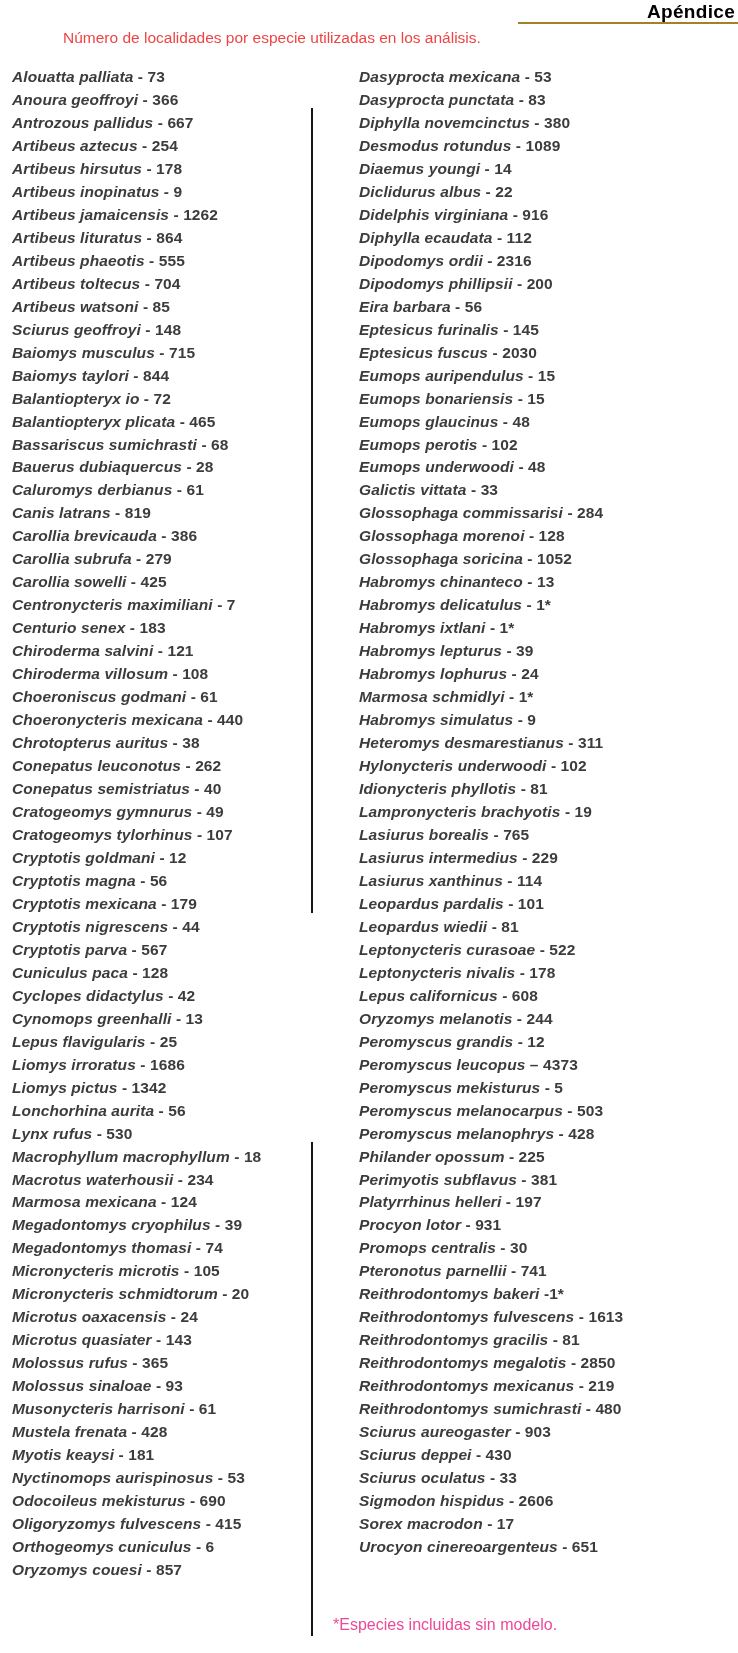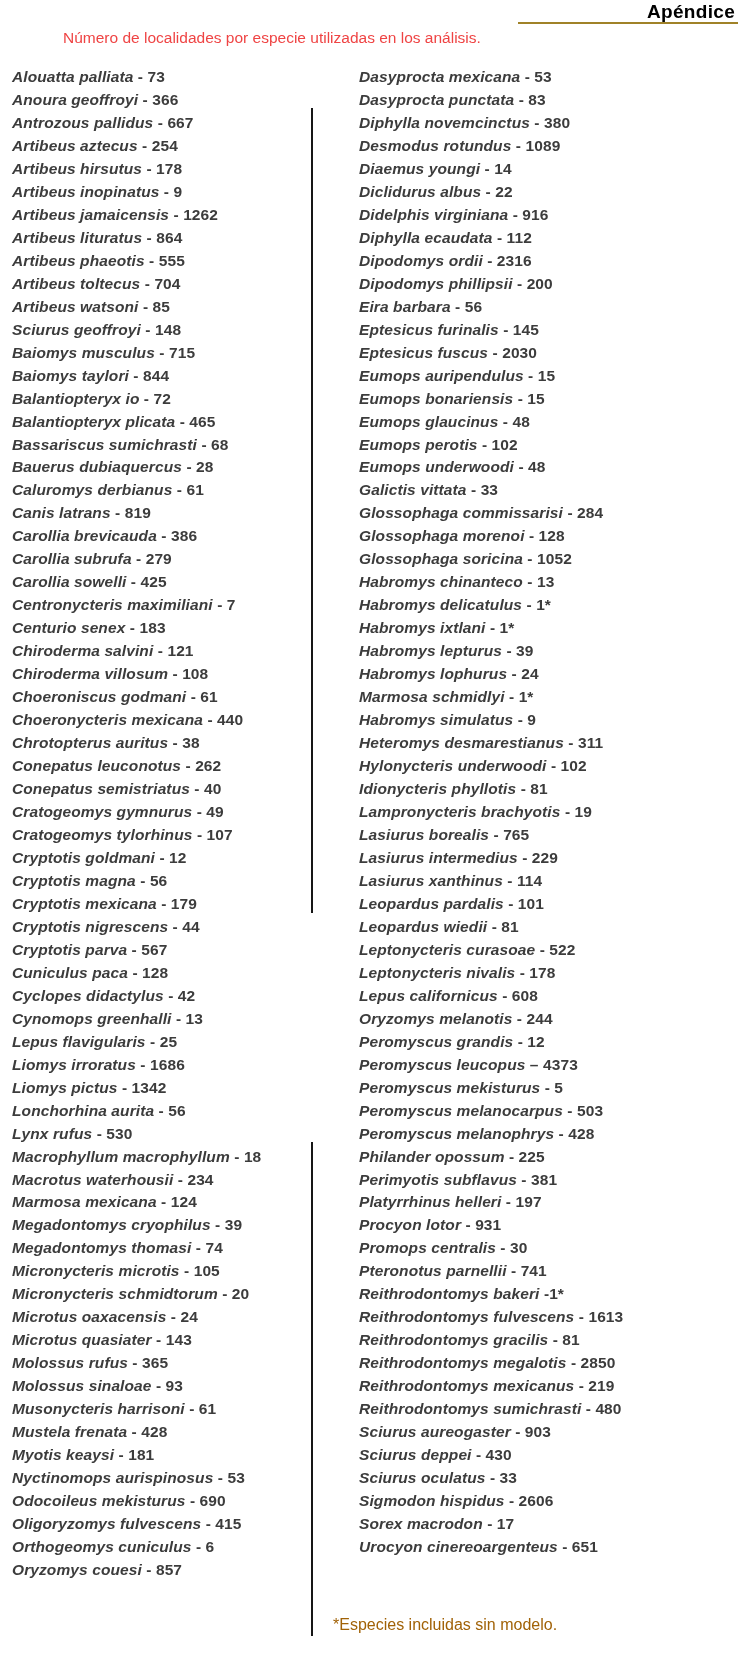--- a/index.html
+++ b/index.html
@@ -69,21 +69,21 @@
   }
   .entry .sp { font-style: italic; }
   .entry .ct { font-style: normal; }
 
   
   .footnote {
     position: absolute;
     top: 1616px;
     left: 333px;
     font-size: 16px;
-    color: #a16207;
+    color: #ec4899;
     white-space: nowrap;
   }
 </style>
 </head>
 <body>
 
 <div class="page">
   <div class="gold-rule"></div>
   <div class="apendice">Apéndice</div>
   <div class="title">Número de localidades por especie utilizadas en los análisis.</div>

